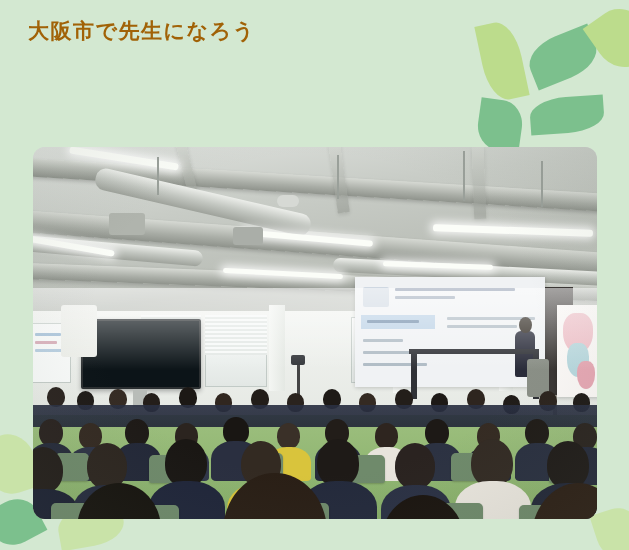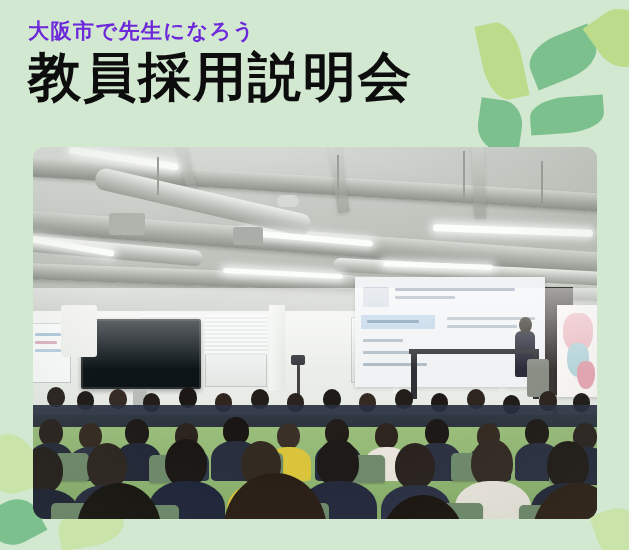--- a/index.html
+++ b/index.html
@@ -21,21 +21,21 @@
     position:absolute;
     border-radius: 50% 0 50% 0;
   }
   .leaf.lt { border-radius: 0 50% 0 50%; }
 
   
   #header-text {
     position:absolute; left:28px; top:18px; z-index:5;
   }
   #subtitle {
-    font-size:21px; font-weight:bold; color:#6d28d9;
+    font-size:21px; font-weight:bold; color:#a16207;
     letter-spacing:1.5px; line-height:1.2; white-space:nowrap;
   }
   #main-title {
     font-size:53px; font-weight:bold; color:#0d0d0d;
     letter-spacing:2px; line-height:1.15; margin-top:4px;
     white-space:nowrap;
   }
 
   
   #photo {
@@ -180,21 +180,20 @@
   <div class="leaf lt" style="left:-16px; top:434px; width:52px; height:60px; background:#c9e3a8; transform:rotate(-18deg);"></div>
 
   <div class="leaf lt" style="left:-10px; top:500px; width:50px; height:44px; background:#7cc08d; transform:rotate(-28deg);"></div>
 
   <div class="leaf" style="left:58px; top:506px; width:66px; height:40px; background:#c9e3a8; transform:rotate(-10deg);"></div>
 
   <div class="leaf lt" style="left:596px; top:508px; width:46px; height:50px; background:#c9e3a8; transform:rotate(-18deg);"></div>
 
   <div id="header-text">
     <div id="subtitle">大阪市で先生になろう</div>
-    <div id="main-title">教員採用説明会</div>
   </div>
 
   <div id="photo">
     <div id="photo-inner">
 
       <div class="ceiling"></div>
 
       <div class="beam" style="left:-20px; top:30px; width:640px; height:18px; transform:rotate(3.5deg);"></div>
       <div class="beam" style="left:-30px; top:86px; width:660px; height:22px; transform:rotate(4.2deg);"></div>
       <div class="beam" style="left:-20px; top:128px; width:650px; height:16px; transform:rotate(2.2deg);"></div>

